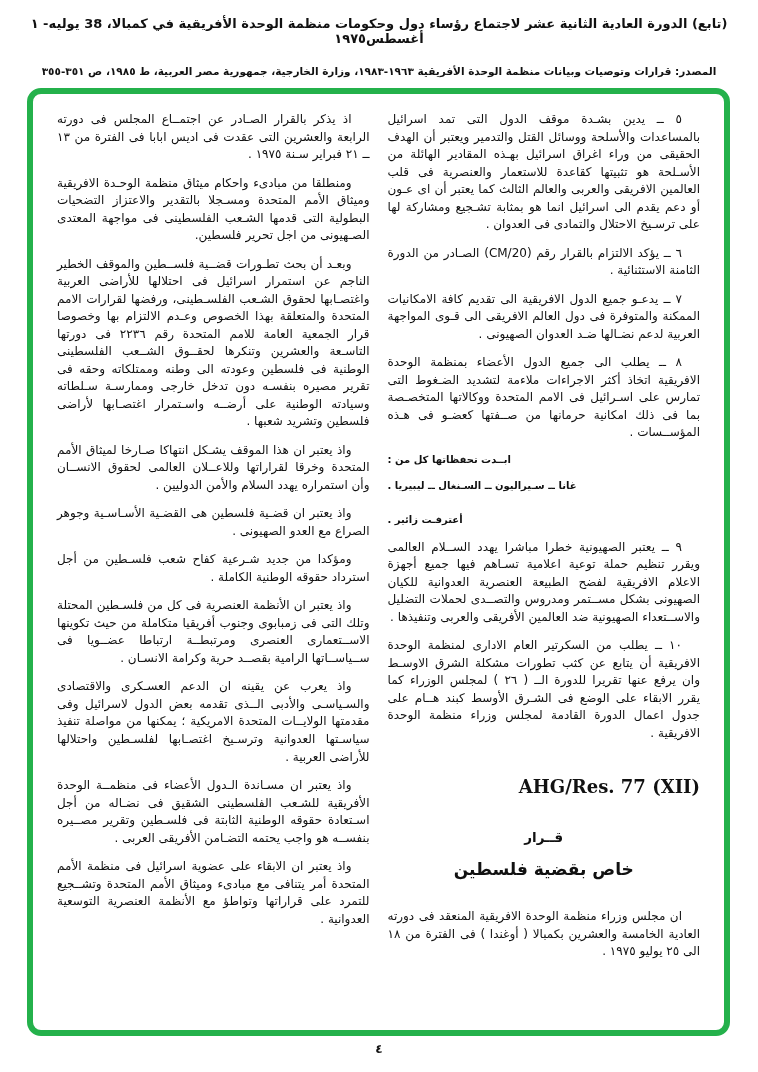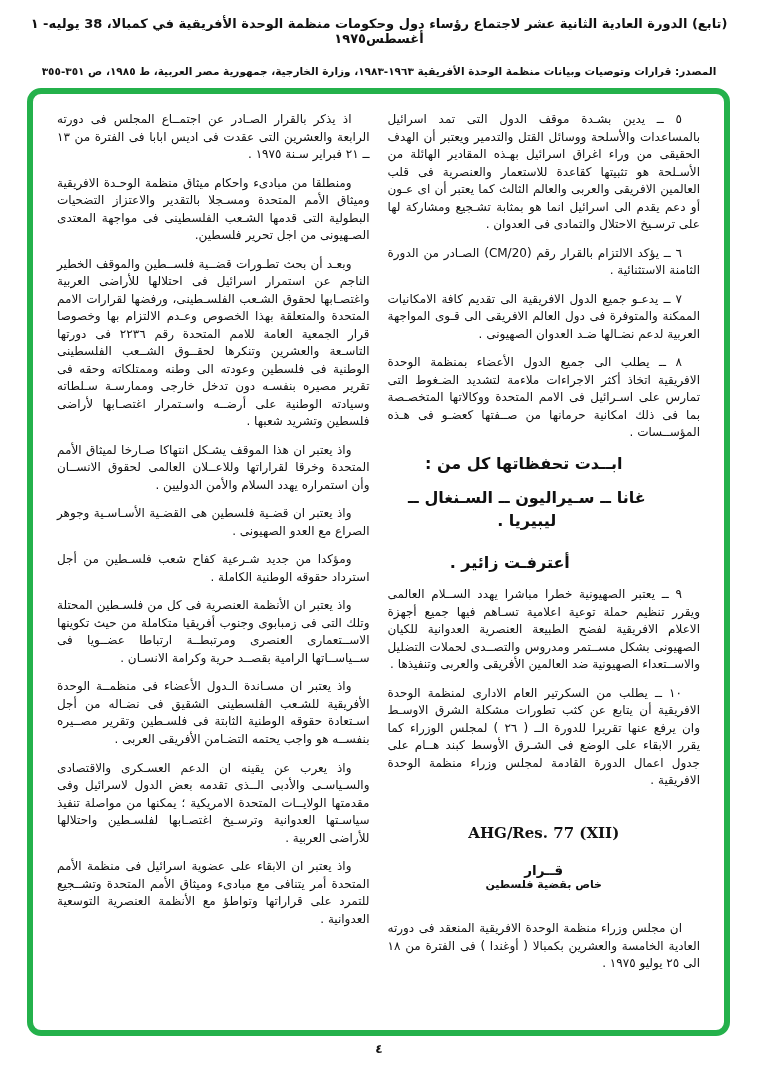--- a/index.html
+++ b/index.html
@@ -18,35 +18,35 @@
   .cols{
     display:flex;direction:rtl;gap:18px;
     padding:17px 24px 10px 24px;box-sizing:border-box;height:100%;
   }
   .col{flex:1;direction:rtl;}
   .para{
     margin:0 0 11px 0;font-size:12px;font-weight:normal;line-height:1.46;
     text-align:justify;text-indent:18px;direction:rtl;
   }
   .line{
-    margin:0 0 12px 0;font-size:16px;font-weight:bold;line-height:1.4;
-    text-align:center;direction:rtl;
+    margin:0 0 12px 0;font-size:10px;font-weight:bold;line-height:1.4;
+    text-align:left;direction:rtl;
   }
   .indent-a{padding-right:40px;}
   .indent-b{padding-right:34px;}
   .indent-c{padding-right:68px;margin-top:20px;}
   .docref{
-    direction:ltr;text-align:center;font-family:"DejaVu Serif", serif;
-    font-weight:bold;font-size:15px;margin:34px 0 0 0;
+    direction:ltr;text-align:right;font-family:"DejaVu Serif", serif;
+    font-weight:bold;font-size:18px;margin:34px 0 0 0;
   }
   .res-title{
-    text-align:center;font-weight:bold;font-size:13.5px;margin-top:20px;direction:rtl;
+    text-align:center;font-weight:bold;font-size:13.5px;margin-top:32px;direction:rtl;
   }
   .res-sub{
-    text-align:center;font-weight:bold;font-size:11px;direction:rtl;
+    text-align:center;font-weight:bold;font-size:17px;margin-top:14px;direction:rtl;
   }
   .opening{margin-top:29px;}
   .footer{
     position:absolute;top:1042px;right:0;left:0;text-align:center;
     font-size:12px;font-weight:bold;
   }
 </style>
 </head>
 <body>
 
@@ -77,22 +77,22 @@
       </div>
 
       <div class="col">
         <p class="para">اذ يذكر بالقرار الصـادر عن اجتمــاع المجلس فى دورته الرابعة والعشرين التى عقدت فى اديس ابابا فى الفترة من ١٣ ــ ٢١ فبراير سـنة ١٩٧٥ .</p>
         <p class="para">ومنطلقا من مبادىء واحكام ميثاق منظمة الوحـدة الافريقية وميثاق الأمم المتحدة ومسـجلا بالتقدير والاعتزاز التضحيات البطولية التى قدمها الشـعب الفلسطينى فى مواجهة المعتدى الصـهيونى من اجل تحرير فلسطين.</p>
         <p class="para">وبعـد أن بحث تطـورات قضــية فلســطين والموقف الخطير الناجم عن استمرار اسرائيل فى احتلالها للأراضى العربية واغتصـابها لحقوق الشـعب الفلسـطينى، ورفضها لقرارات الامم المتحدة والمتعلقة بهذا الخصوص وعـدم الالتزام بها وخصوصا قرار الجمعية العامة للامم المتحدة رقم ٢٢٣٦ فى دورتها التاسـعة والعشرين وتنكرها لحقــوق الشــعب الفلسطينى الوطنية فى فلسطين وعودته الى وطنه وممتلكاته وحقه فى تقرير مصيره بنفسـه دون تدخل خارجى وممارسـة سـلطاته وسيادته الوطنية على أرضــه واسـتمرار اغتصـابها لأراضى فلسطين وتشريد شعبها .</p>
         <p class="para">واذ يعتبر ان هذا الموقف يشـكل انتهاكا صـارخا لميثاق الأمم المتحدة وخرقا لقراراتها وللاعــلان العالمى لحقوق الانســان وأن استمراره يهدد السلام والأمن الدوليين .</p>
         <p class="para">واذ يعتبر ان قضـية فلسطين هى القضـية الأسـاسـية وجوهر الصراع مع العدو الصهيونى .</p>
         <p class="para">ومؤكدا من جديد شـرعية كفاح شعب فلسـطين من أجل استرداد حقوقه الوطنية الكاملة .</p>
         <p class="para">واذ يعتبر ان الأنظمة العنصرية فى كل من فلسـطين المحتلة وتلك التى فى زمبابوى وجنوب أفريقيا متكاملة من حيث تكوينها الاســتعمارى العنصرى ومرتبطــة ارتباطا عضــويا فى ســياســاتها الرامية بقصــد حرية وكرامة الانسـان .</p>
+        <p class="para">واذ يعرب عن يقينه ان الدعم العسـكرى والاقتصادى والسـياسـى والأدبى الــذى تقدمه بعض الدول لاسرائيل وفى مقدمتها الولايــات المتحدة الامريكية ؛ يمكنها من مواصلة تنفيذ سياسـتها العدوانية وترسـيخ اغتصـابها لفلسـطين واحتلالها للأراضى العربية .</p>
         <p class="para">واذ يعتبر ان مسـاندة الـدول الأعضاء فى منظمــة الوحدة الأفريقية للشـعب الفلسطينى الشقيق فى نضـاله من أجل اسـتعادة حقوقه الوطنية الثابتة فى فلسـطين وتقرير مصــيره بنفســه هو واجب يحتمه التضـامن الأفريقى العربى .</p>
-        <p class="para">واذ يعرب عن يقينه ان الدعم العسـكرى والاقتصادى والسـياسـى والأدبى الــذى تقدمه بعض الدول لاسرائيل وفى مقدمتها الولايــات المتحدة الامريكية ؛ يمكنها من مواصلة تنفيذ سياسـتها العدوانية وترسـيخ اغتصـابها لفلسـطين واحتلالها للأراضى العربية .</p>
         <p class="para">واذ يعتبر ان الابقاء على عضوية اسرائيل فى منظمة الأمم المتحدة أمر يتنافى مع مبادىء وميثاق الأمم المتحدة وتشــجيع للتمرد على قراراتها وتواطؤ مع الأنظمة العنصرية التوسعية العدوانية .</p>
       </div>
 
     </div>
   </div>
 
   <div class="footer">٤</div>
 
 </div>
 

